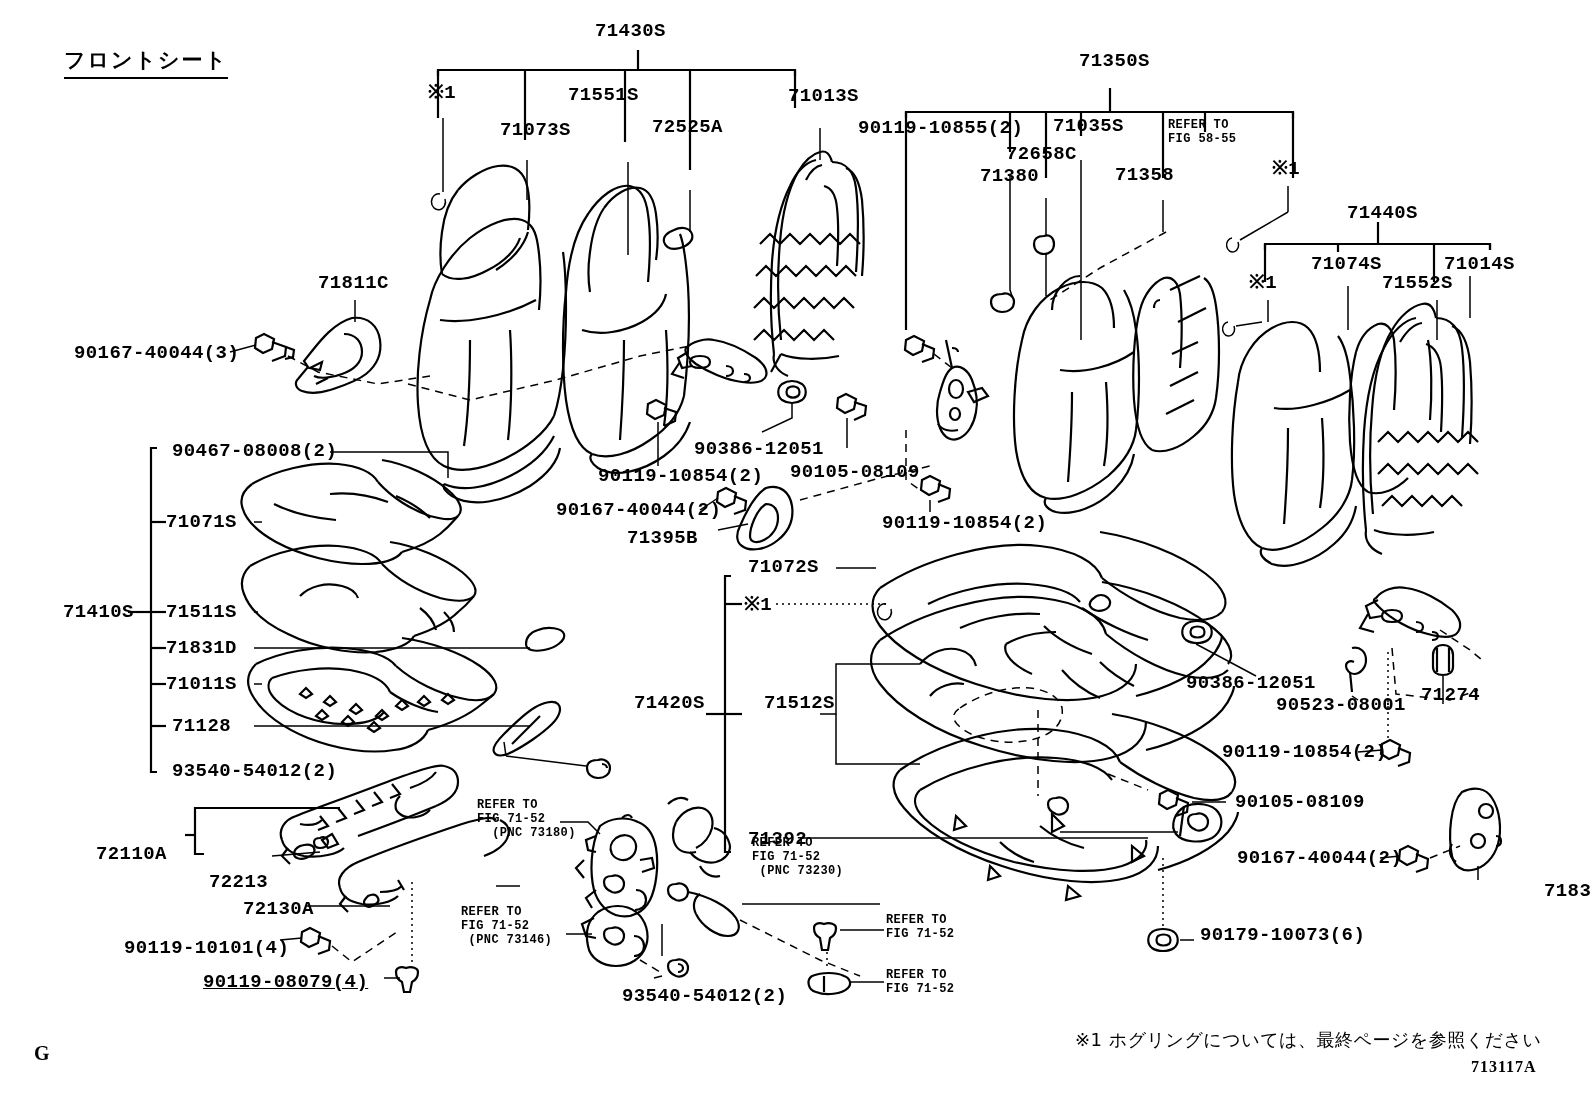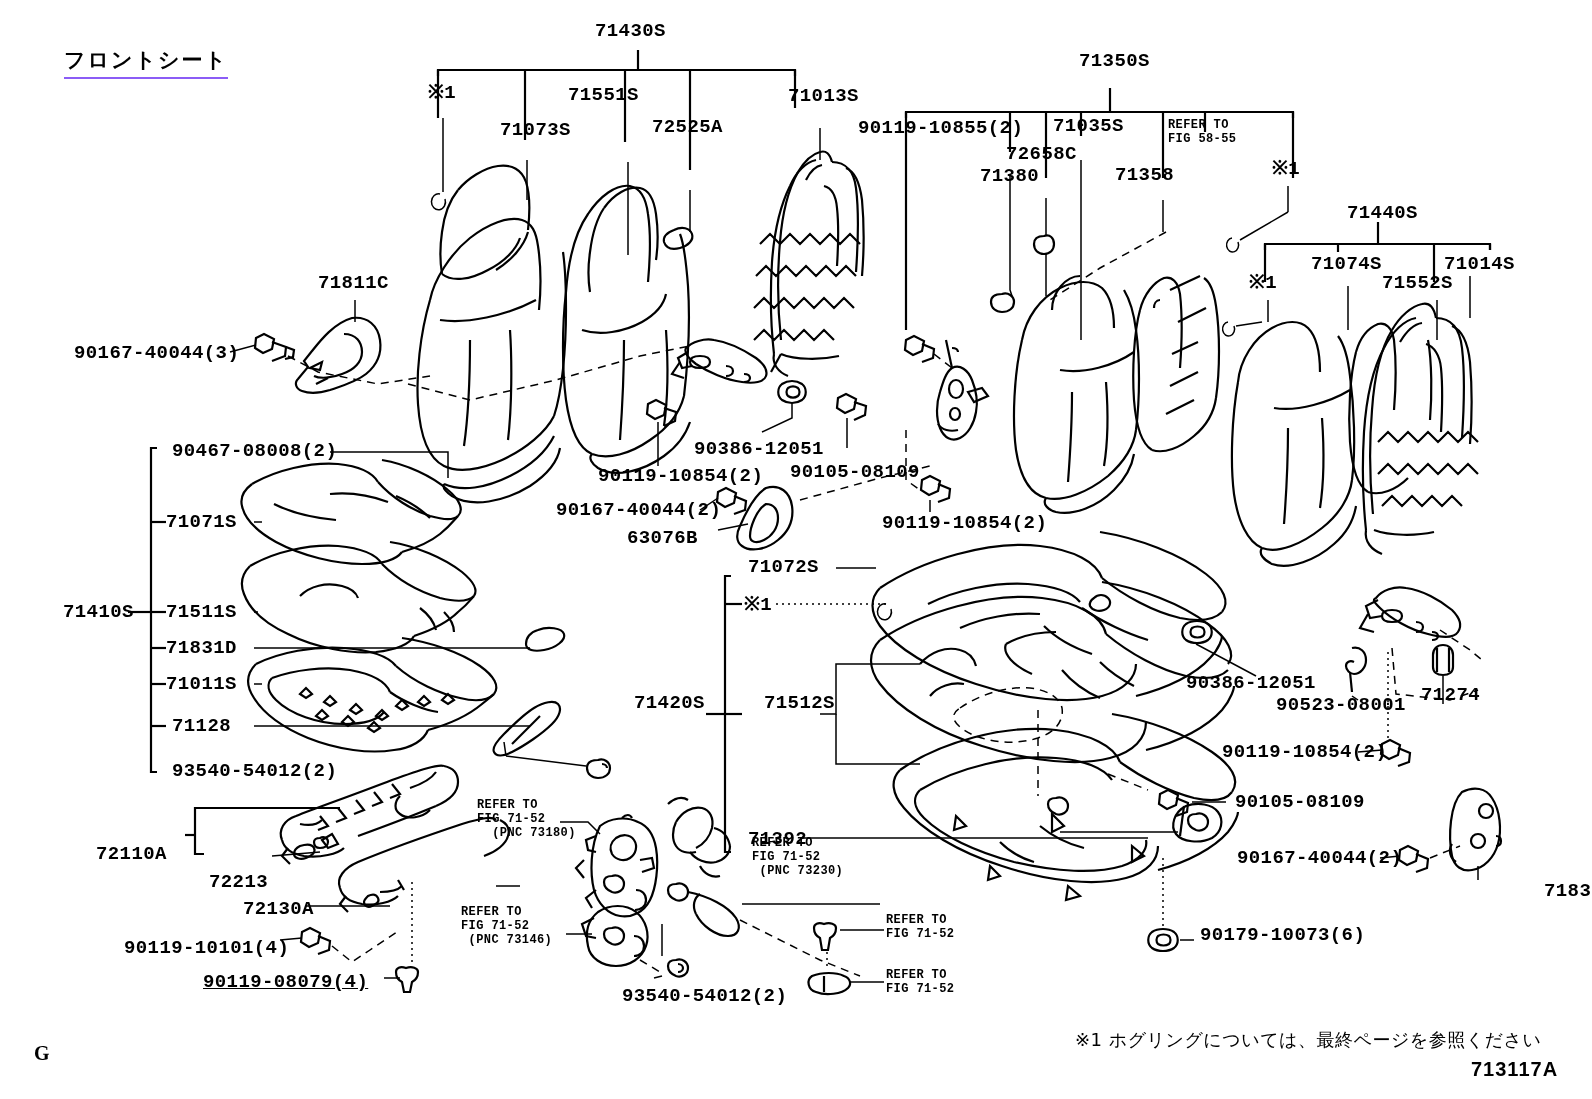--- a/index.html
+++ b/index.html
@@ -25,34 +25,34 @@
     line-height:1.18;
     color:#000;
   }
   .lbl.small{font-size:12px;}
   .title{
     position:absolute;
     font-family:"DejaVu Sans","Liberation Sans",sans-serif;
     font-size:21px;
     font-weight:bold;
     letter-spacing:2px;
-    border-bottom:2px solid #8b5cf6;
+    border-bottom:2px solid #000000;
     padding-bottom:3px;
   }
   .foot-note{
     position:absolute;
     font-family:"DejaVu Sans","Liberation Sans",sans-serif;
     font-size:18px;
     letter-spacing:0.5px;
     white-space:pre;
   }
   .code{
     position:absolute;
-    font-family:Liberation Sans, sans-serif;
-    font-size:20px;
+    font-family:Liberation Serif, serif;
+    font-size:16px;
     font-weight:bold;
     letter-spacing:1px;
   }
   .gmark{
     position:absolute;
     font-family:"Liberation Serif","DejaVu Serif",serif;
     font-size:20px;
     font-weight:bold;
   }
   svg.art{
@@ -694,21 +694,21 @@
   <div class="lbl" style="left:166px;top:601px;">71511S</div>
   <div class="lbl" style="left:166px;top:637px;">71831D</div>
   <div class="lbl" style="left:166px;top:673px;">71011S</div>
   <div class="lbl" style="left:172px;top:715px;">71128</div>
   <div class="lbl" style="left:172px;top:760px;">93540-54012(2)</div>
 
   <div class="lbl" style="left:598px;top:465px;">90119-10854(2)</div>
   <div class="lbl" style="left:694px;top:438px;">90386-12051</div>
   <div class="lbl" style="left:790px;top:461px;">90105-08109</div>
   <div class="lbl" style="left:556px;top:499px;">90167-40044(2)</div>
-  <div class="lbl" style="left:627px;top:527px;">63076B</div>
+  <div class="lbl" style="left:627px;top:527px;">71395B</div>
   <div class="lbl" style="left:882px;top:512px;">90119-10854(2)</div>
 
   <div class="lbl" style="left:634px;top:692px;">71420S</div>
   <div class="lbl" style="left:748px;top:556px;">71072S</div>
   <div class="lbl" style="left:744px;top:594px;">※1</div>
   <div class="lbl" style="left:740px;top:692px;margin-left:24px;">71512S</div>
   <div class="lbl" style="left:748px;top:828px;">71392</div>
 
   <div class="lbl" style="left:1186px;top:672px;">90386-12051</div>
   <div class="lbl" style="left:1276px;top:694px;">90523-08001</div>

